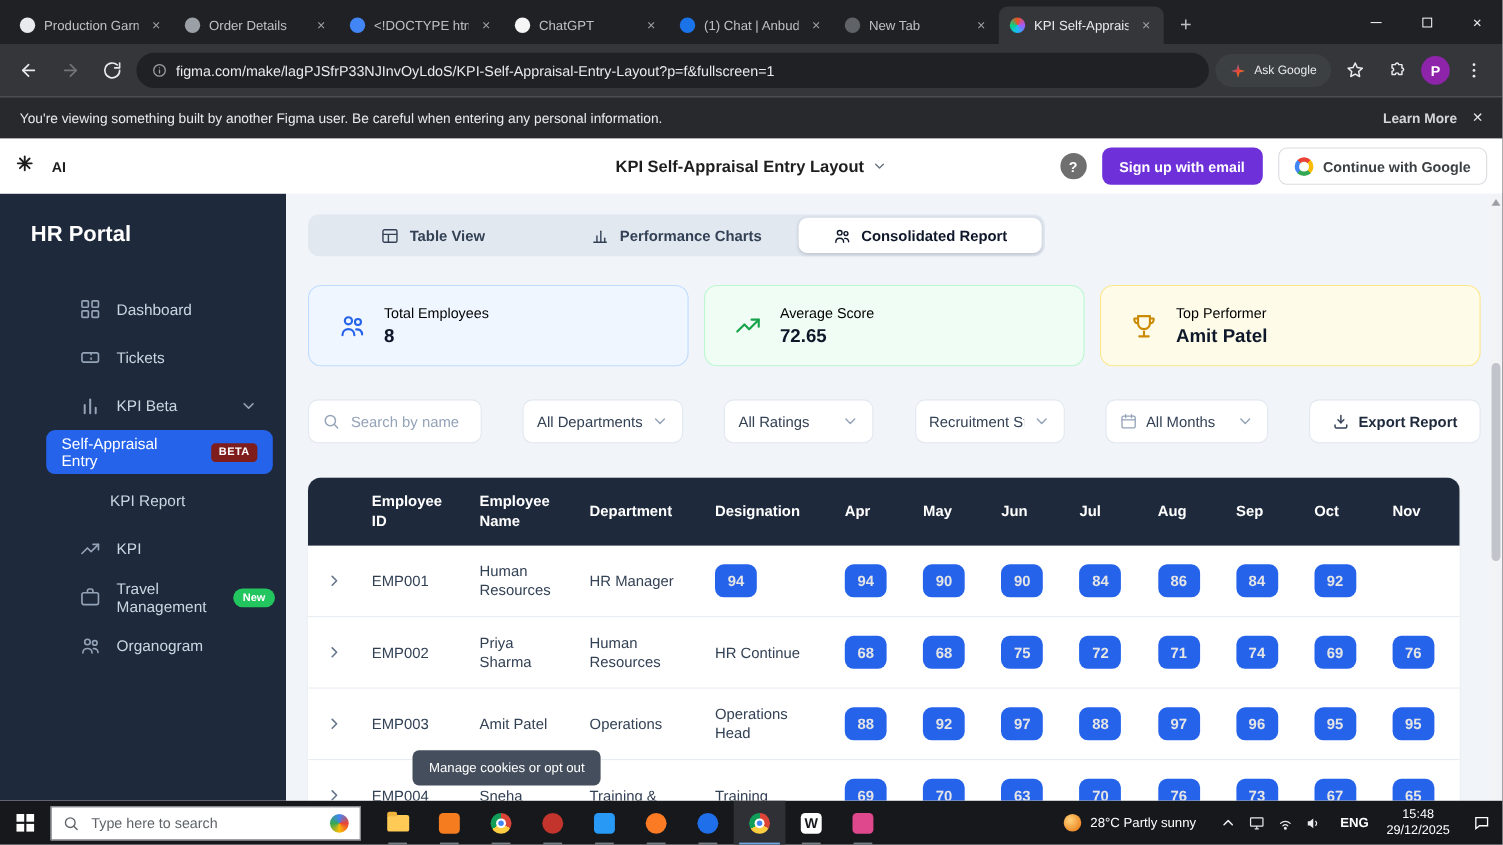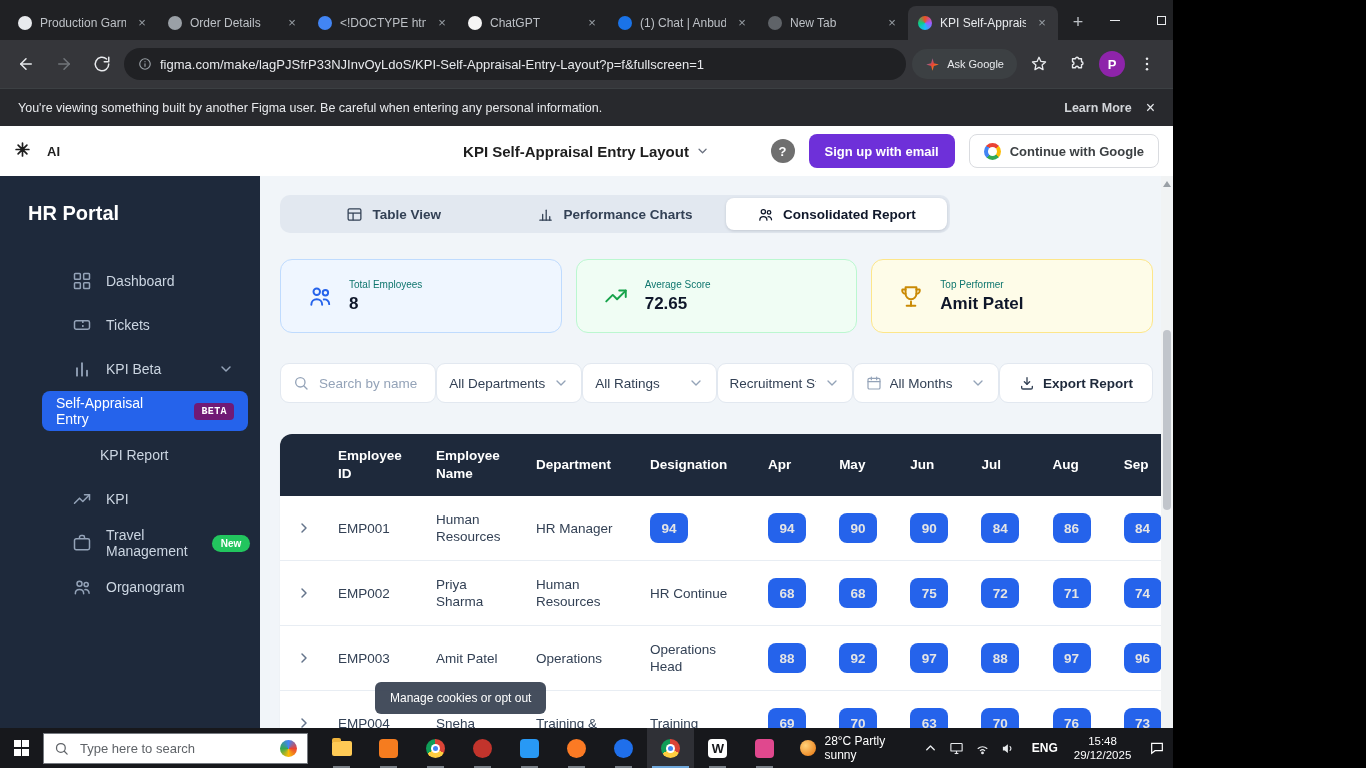--- a/index.html
+++ b/index.html
@@ -1,17 +1,17 @@
 <!DOCTYPE html>
 <html><head>
 <meta charset="utf-8">
 <style>
   * { box-sizing: border-box; }
   body { margin:0; background:#000; font-family:"Liberation Sans","DejaVu Sans",sans-serif; }
-  .screen { position:relative; width:1173px; height:768px; overflow:hidden; background:#f1f5f9; }
+  .screen { position:relative; width:1366px; height:768px; overflow:hidden; background:#f1f5f9; }
 
   
   .tabstrip { position:absolute; top:0; left:0; right:0; height:40px; background:#202124; display:flex; align-items:flex-end; padding-left:8px; }
   .tab { width:150px; height:34px; display:flex; align-items:center; gap:8px; padding:0 8px 0 10px; border-radius:8px 8px 0 0; color:#bdc1c6; font-size:12px; position:relative; flex:none; }
   .tab.active { background:#35363a; color:#e8eaed; }
   .fav { width:14px; height:14px; border-radius:50%; flex:none; }
   .f0 { background:#e8eaed; } .f1 { background:#9aa0a6; } .f2 { background:#4285f4; }
   .f3 { background:#f5f5f5; } .f4 { background:#1a73e8; } .f5 { background:#5f6368; }
   .f6 { background:conic-gradient(#f24e1e,#a259ff,#1abcfe,#0acf83,#f24e1e); }
   .tlabel { flex:1; overflow:hidden; white-space:nowrap; }
@@ -59,38 +59,38 @@
   .app { position:absolute; top:176px; left:0; right:0; bottom:40px; display:flex; overflow:hidden; }
 
   .sidebar { width:260px; background:#1e293b; color:#cbd5e1; flex:none; padding:26px 0 0; }
   .sb-title { color:#fff; font-size:20px; font-weight:700; padding:0 28px; margin-bottom:34px; }
   .sitem { height:44px; display:flex; align-items:center; gap:14px; padding:0 26px 0 28px; font-size:14px; color:#cbd5e1;margin-left:44px; }
   .sicon { width:20px; height:20px; color:#94a3b8; flex:none; }
   .sicon svg { width:100%; height:100%; }
   .chev-end { margin-left:auto; width:16px; height:16px; color:#94a3b8; }
   .sitem.active-pill { margin:0 12px 2px 42px; padding:0 14px; background:#2563eb; border-radius:8px; color:#fff; height:40px; gap:10px; }
   .sitem.sub { padding-left:56px; }
-  .badge-beta { background:#701a75; color:#fff; font-size:10px; font-weight:700; padding:3px 7px; border-radius:4px; letter-spacing:.4px; margin-left:6px;font-family:Liberation Mono, monospace; }
+  .badge-beta { background:#7f1d1d; color:#fff; font-size:10px; font-weight:700; padding:3px 7px; border-radius:4px; letter-spacing:.4px; margin-left:6px; }
   .badge-new { background:#22c55e; color:#fff; font-size:10px; font-weight:700; padding:3px 9px; border-radius:9px; margin-left:10px; }
 
   .main { flex:1; padding:19px 20px 0; overflow:hidden; position:relative; }
 
   .viewtabs { width:670px; height:38px; background:#e2e8f0; border-radius:10px; display:flex; align-items:center; padding:3px; }
   .vtab { flex:1; height:32px; border-radius:8px; display:flex; align-items:center; justify-content:center; gap:9px; font-size:13.5px; font-weight:600; color:#334155; }
   .vtab.active { background:#fff; box-shadow:0 1px 3px rgba(15,23,42,.15); color:#0f172a; }
   .vtab svg { width:17px; height:17px; }
 
   .stats { display:flex; gap:14px; margin-top:26px; }
   .stat { flex:1; height:74px; border-radius:12px; display:flex; align-items:center; gap:16px; padding:0 26px; border:1px solid; }
   .stat-blue { background:#eff6ff; border-color:#bfdbfe; } .stat-blue .stat-ic { color:#2563eb; }
   .stat-green { background:#f0fdf4; border-color:#bbf7d0; } .stat-green .stat-ic { color:#16a34a; }
   .stat-amber { background:#fefce8; border-color:#fde68a; } .stat-amber .stat-ic { color:#ca8a04; }
   .stat-ic { width:26px; height:26px; flex:none; }
   .stat-ic svg { width:100%; height:100%; }
-  .stat-label { font-size:10px; color:#0f766e; }
+  .stat-label { font-size:13px; color:#000000; }
   .stat-value { font-size:17px; font-weight:700; color:#0f172a; margin-top:4px; }
 
   .filters { display:flex; justify-content:space-between; margin-top:30px; }
   .fctl { height:40px; background:#fff; border:1px solid #e2e8f0; border-radius:9px; display:flex; align-items:center; gap:8px; padding:0 12px; font-size:13.5px; color:#334155; }
   .fctl svg { width:16px; height:16px; color:#94a3b8; flex:none; }
   .fchev { margin-left:auto; }
   .fsearch { width:158px; }
   .fsearch input { border:none; outline:none; width:100%; font-size:13.5px; color:#334155; font-family:inherit; background:transparent; }
   .fsearch input::placeholder { color:#94a3b8; }
   .fdep { width:146px; } .frat { width:136px; } .frec { width:136px; } .fmon { width:148px; }

